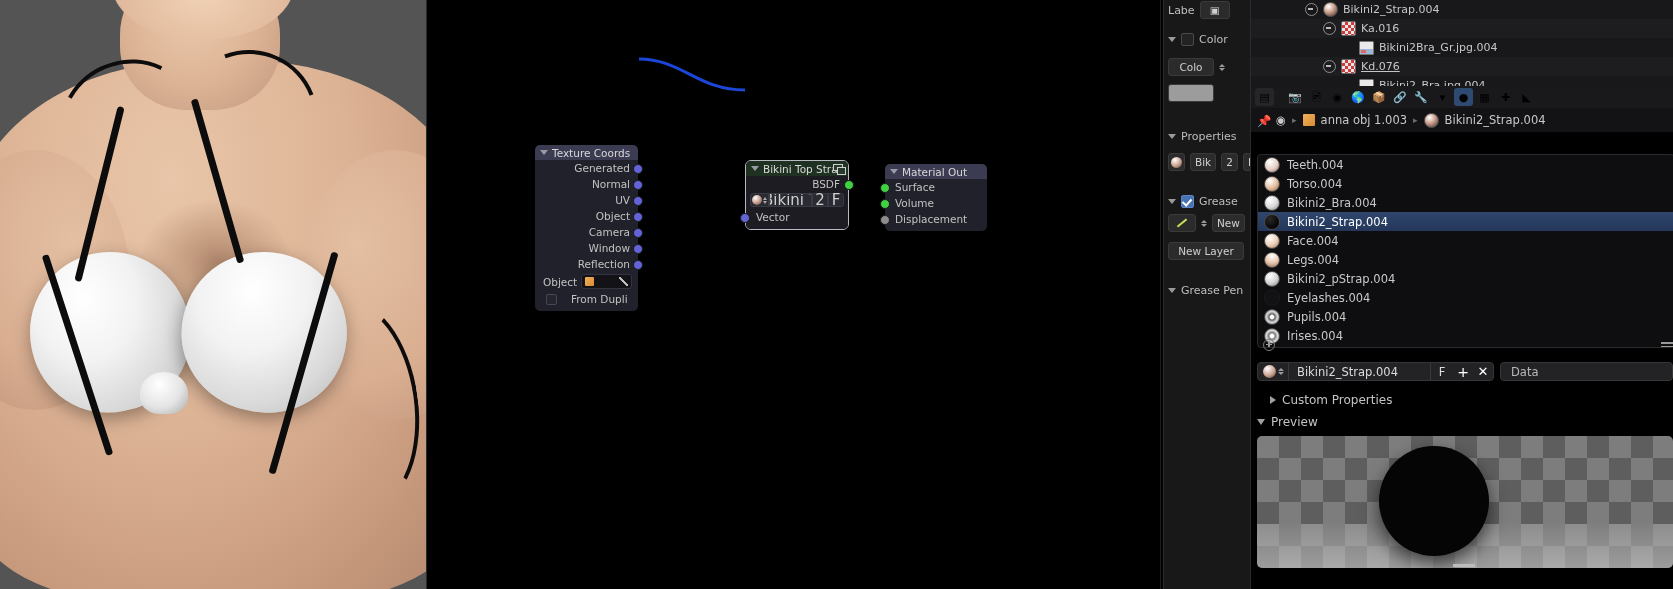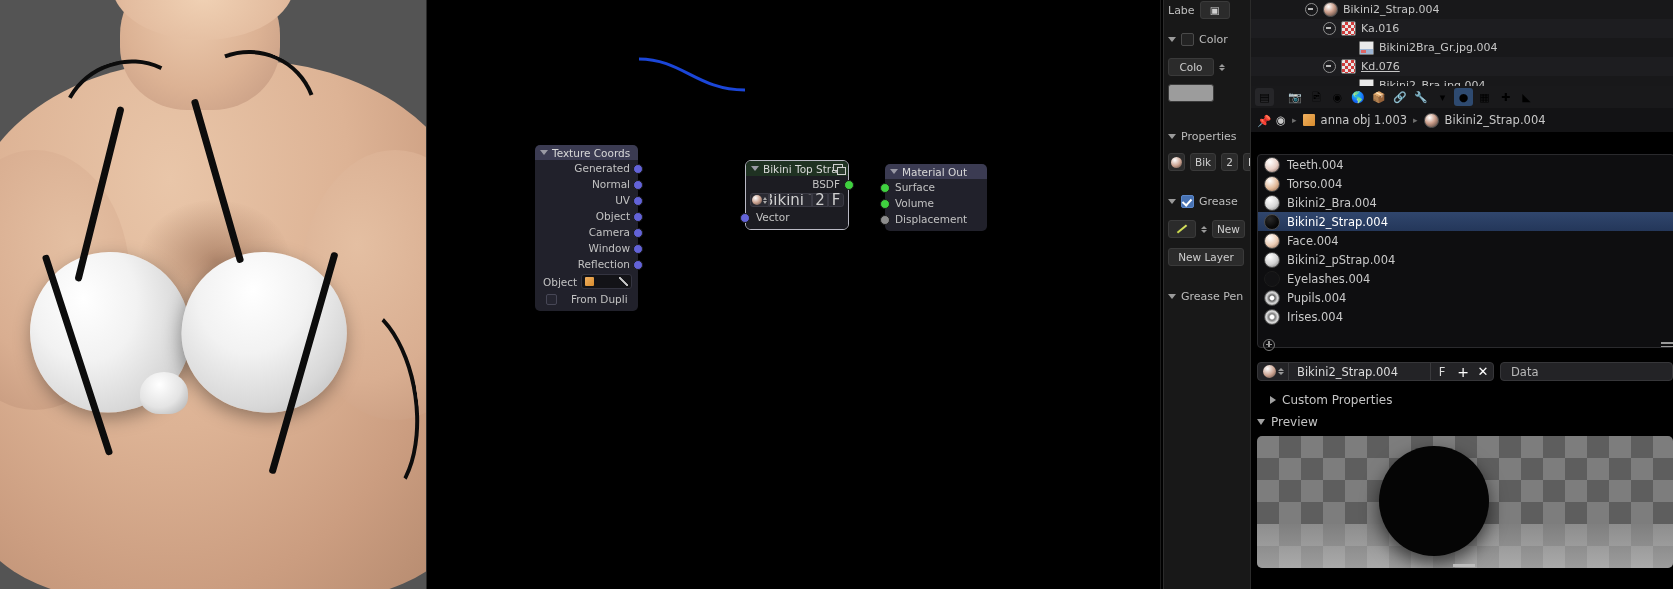--- a/index.html
+++ b/index.html
@@ -623,21 +623,21 @@
         </span>
         <span class="pl-btn" style="width:20px;">Bik</span>
         <span class="pl-btn" style="width:10px;">2</span>
         <span class="pl-btn" style="width:10px;">F</span>
       </div>
       <div class="pl-row" style="margin-top:18px;">
         <span class="pl-tri"></span>
         <span class="pl-chk on"></span>
         <span>Grease</span>
       </div>
-      <div class="pl-row" style="margin-top:6px;">
+      <div class="pl-row" style="">
         <span class="pl-btn" style="width:18px;">
           <span style="display:inline-block;width:12px;height:2px;background:linear-gradient(90deg,#c9d94a,#d6e060);transform:rotate(-40deg);"></span>
         </span>
         <span class="pl-spin">
             <b class="u"></b>
             <b class="d"></b>
           </span>
         <span class="pl-btn">New</span>
       </div>
       <div class="pl-row" style="margin-top:4px;">
@@ -721,20 +721,24 @@
       </div>
       <div class="mat-row sel">
         <span class="ball" style="background:radial-gradient(circle at 35% 28%,#2a2a2a,#0a0a0a 60%,#000)"></span>
         <span>Bikini2_Strap.004</span>
       </div>
       <div class="mat-row">
         <span class="ball" style="background:radial-gradient(circle at 35% 28%,#fff,#eccdb6 55%,#8d6a53)"></span>
         <span>Face.004</span>
       </div>
       <div class="mat-row">
+        <span class="ball" style="background:radial-gradient(circle at 50% 20%,#fff,#e9c7ae 55%,#8d6a53)"></span>
+        <span>Legs.004</span>
+      </div>
+      <div class="mat-row">
         <span class="ball" style="background:radial-gradient(circle at 35% 28%,#fff,#d2d2d2 55%,#737373)"></span>
         <span>Bikini2_pStrap.004</span>
       </div>
       <div class="mat-row">
         <span class="ball" style="background:#121214;border-color:#1c1c1c;"></span>
         <span>Eyelashes.004</span>
       </div>
       <div class="mat-row">
         <span class="ball" style="background:radial-gradient(circle at 50% 50%,#fff 18%,#666 30%,#d8d8d8 55%,#555)"></span>
         <span>Pupils.004</span>

